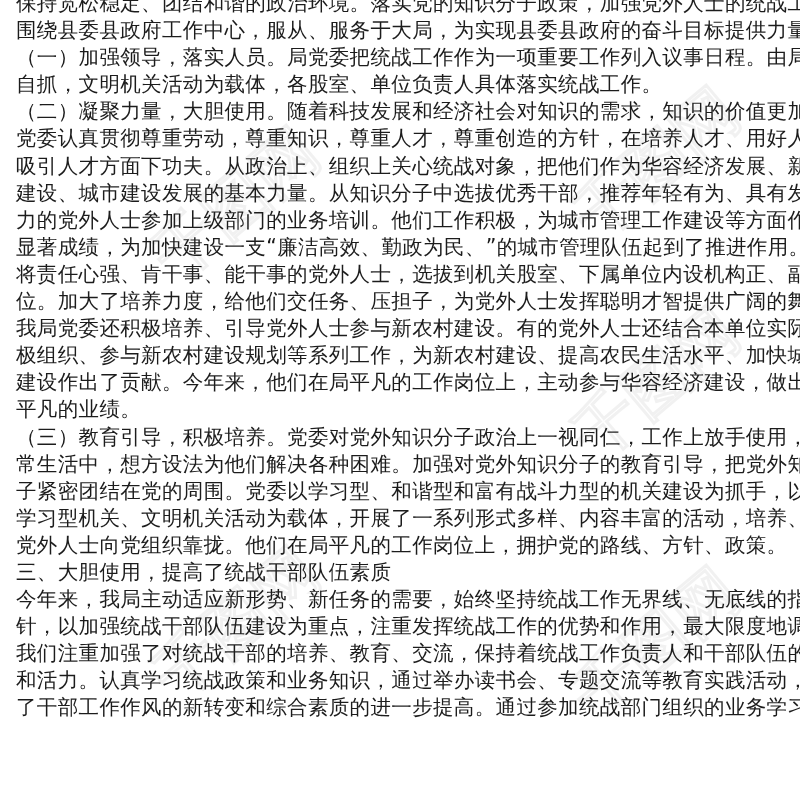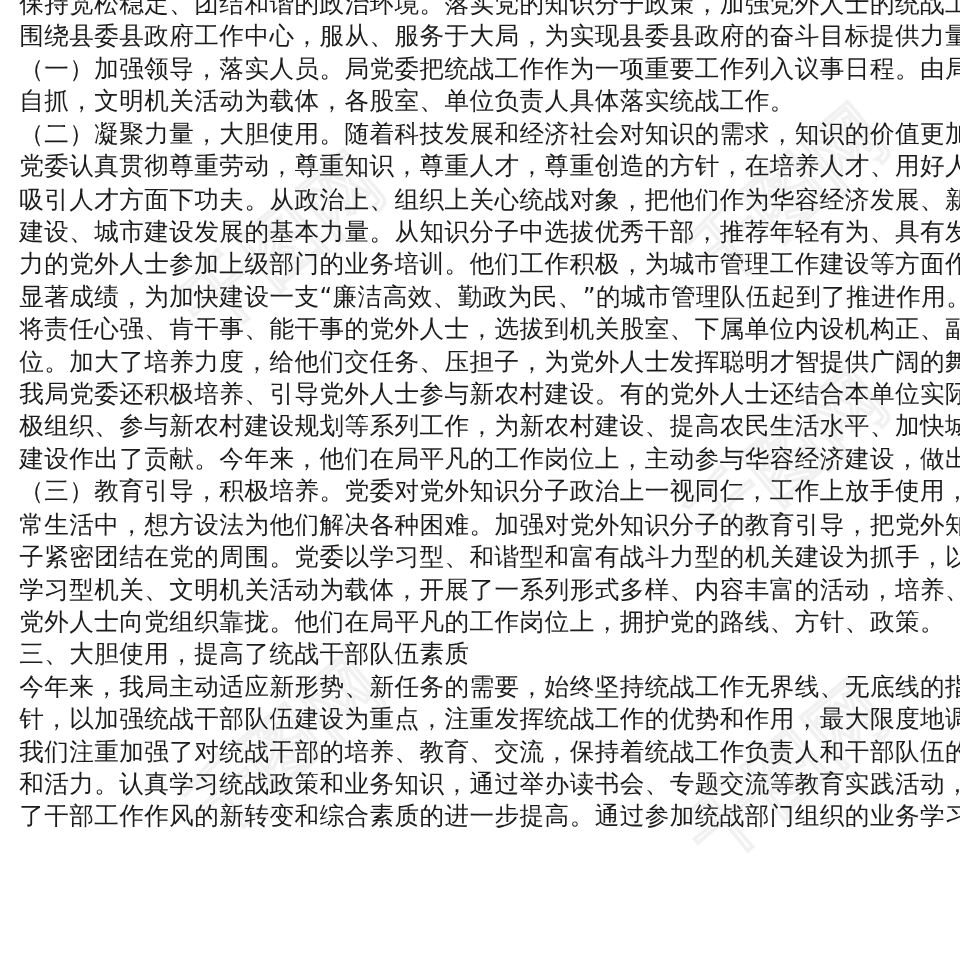--- a/index.html
+++ b/index.html
@@ -69,20 +69,21 @@
     <span class="line">党委认真贯彻尊重劳动，尊重知识，尊重人才，尊重创造的方针，在培养人才、用好人才、</span>
     <span class="line">吸引人才方面下功夫。从政治上、组织上关心统战对象，把他们作为华容经济发展、新农村</span>
     <span class="line">建设、城市建设发展的基本力量。从知识分子中选拔优秀干部，推荐年轻有为、具有发展潜</span>
     <span class="line">力的党外人士参加上级部门的业务培训。他们工作积极，为城市管理工作建设等方面作出了</span>
     <span class="line">显著成绩，为加快建设一支“廉洁高效、勤政为民、”的城市管理队伍起到了推进作用。党委</span>
     <span class="line">将责任心强、肯干事、能干事的党外人士，选拔到机关股室、下属单位内设机构正、副职岗</span>
     <span class="line">位。加大了培养力度，给他们交任务、压担子，为党外人士发挥聪明才智提供广阔的舞台，</span>
     <span class="line">我局党委还积极培养、引导党外人士参与新农村建设。有的党外人士还结合本单位实际，积</span>
     <span class="line">极组织、参与新农村建设规划等系列工作，为新农村建设、提高农民生活水平、加快城镇化</span>
     <span class="line">建设作出了贡献。今年来，他们在局平凡的工作岗位上，主动参与华容经济建设，做出了不</span>
+    <span class="line">平凡的业绩。</span>
     <span class="line">（三）教育引导，积极培养。党委对党外知识分子政治上一视同仁，工作上放手使用，在日</span>
     <span class="line">常生活中，想方设法为他们解决各种困难。加强对党外知识分子的教育引导，把党外知识分</span>
     <span class="line">子紧密团结在党的周围。党委以学习型、和谐型和富有战斗力型的机关建设为抓手，以创建</span>
     <span class="line">学习型机关、文明机关活动为载体，开展了一系列形式多样、内容丰富的活动，培养、引导</span>
     <span class="line">党外人士向党组织靠拢。他们在局平凡的工作岗位上，拥护党的路线、方针、政策。</span>
     <span class="line">三、大胆使用，提高了统战干部队伍素质</span>
     <span class="line">今年来，我局主动适应新形势、新任务的需要，始终坚持统战工作无界线、无底线的指导方</span>
     <span class="line">针，以加强统战干部队伍建设为重点，注重发挥统战工作的优势和作用，最大限度地调动一</span>
     <span class="line">我们注重加强了对统战干部的培养、教育、交流，保持着统战工作负责人和干部队伍的生机</span>
     <span class="line">和活力。认真学习统战政策和业务知识，通过举办读书会、专题交流等教育实践活动，推动</span>

